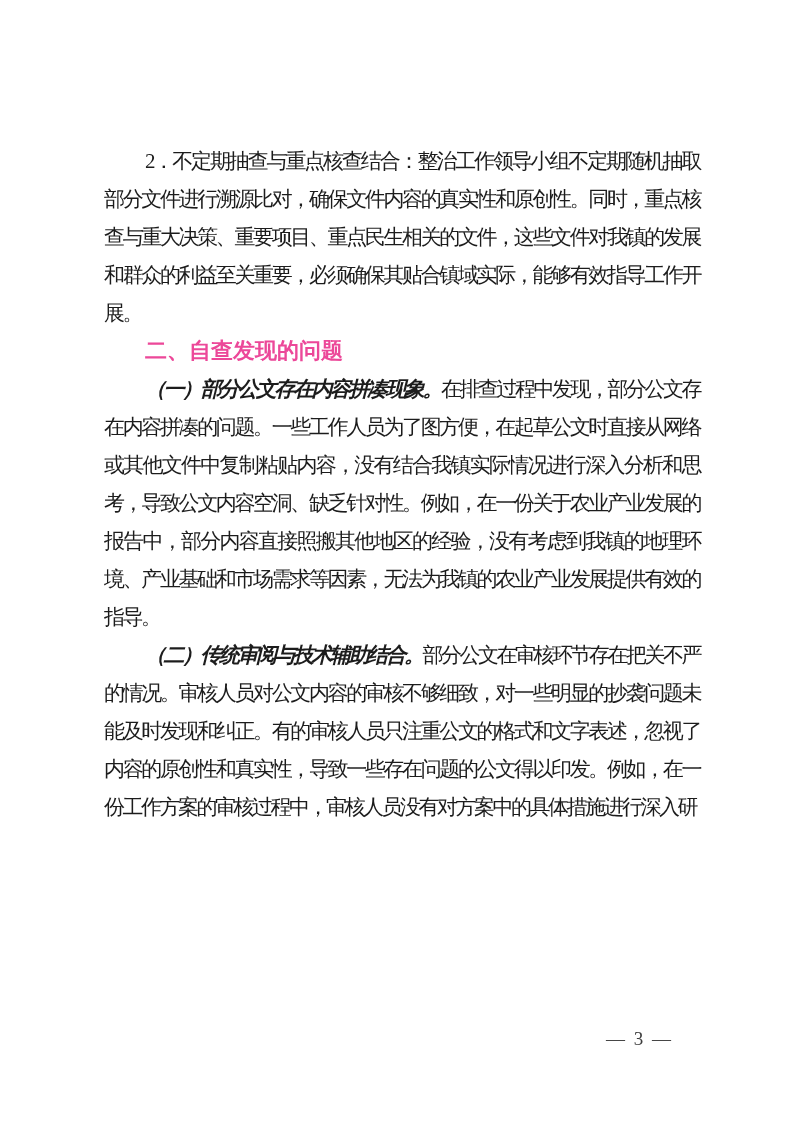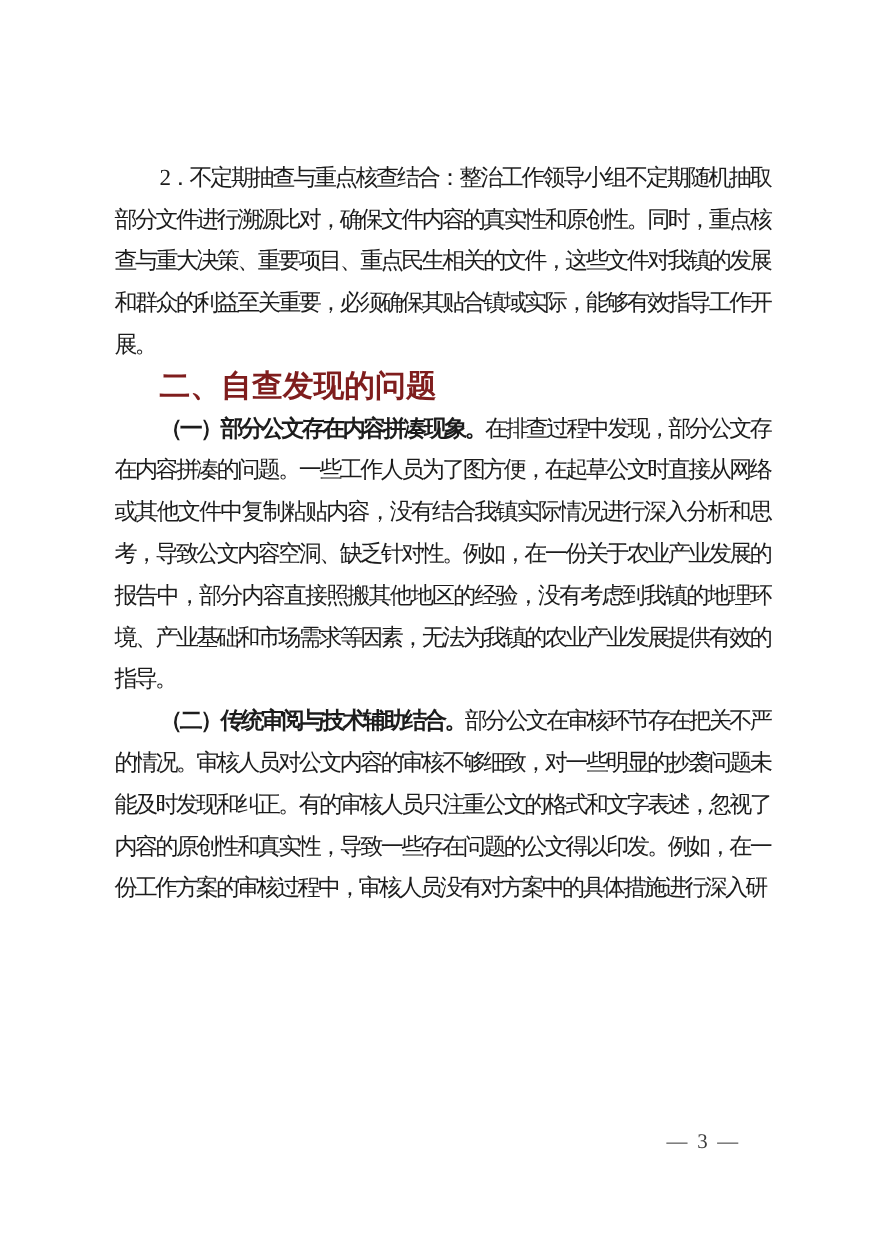--- a/index.html
+++ b/index.html
@@ -27,30 +27,31 @@
     margin: 0;
     font-size: 21px;
     line-height: 38px;
     letter-spacing: -2.5px;
     text-align: justify;
     text-indent: 41px;
     word-break: break-all;
   }
   .lead {
     font-weight: 700;
+    font-style: italic;
   }
   .section-heading {
     margin: 0;
     font-family: "Liberation Sans", sans-serif;
     font-weight: 700;
-    font-size: 28px;
+    font-size: 22px;
     line-height: 38px;
     letter-spacing: 0;
     text-indent: 41px;
-    color: #7f1d1d;
+    color: #ec4899;
   }
   .page-number {
     position: absolute;
     top: 1028px;
     right: 120px;
     font-size: 19px;
     line-height: 22px;
     letter-spacing: 2px;
     color: #3d3d3d;
     white-space: pre;

